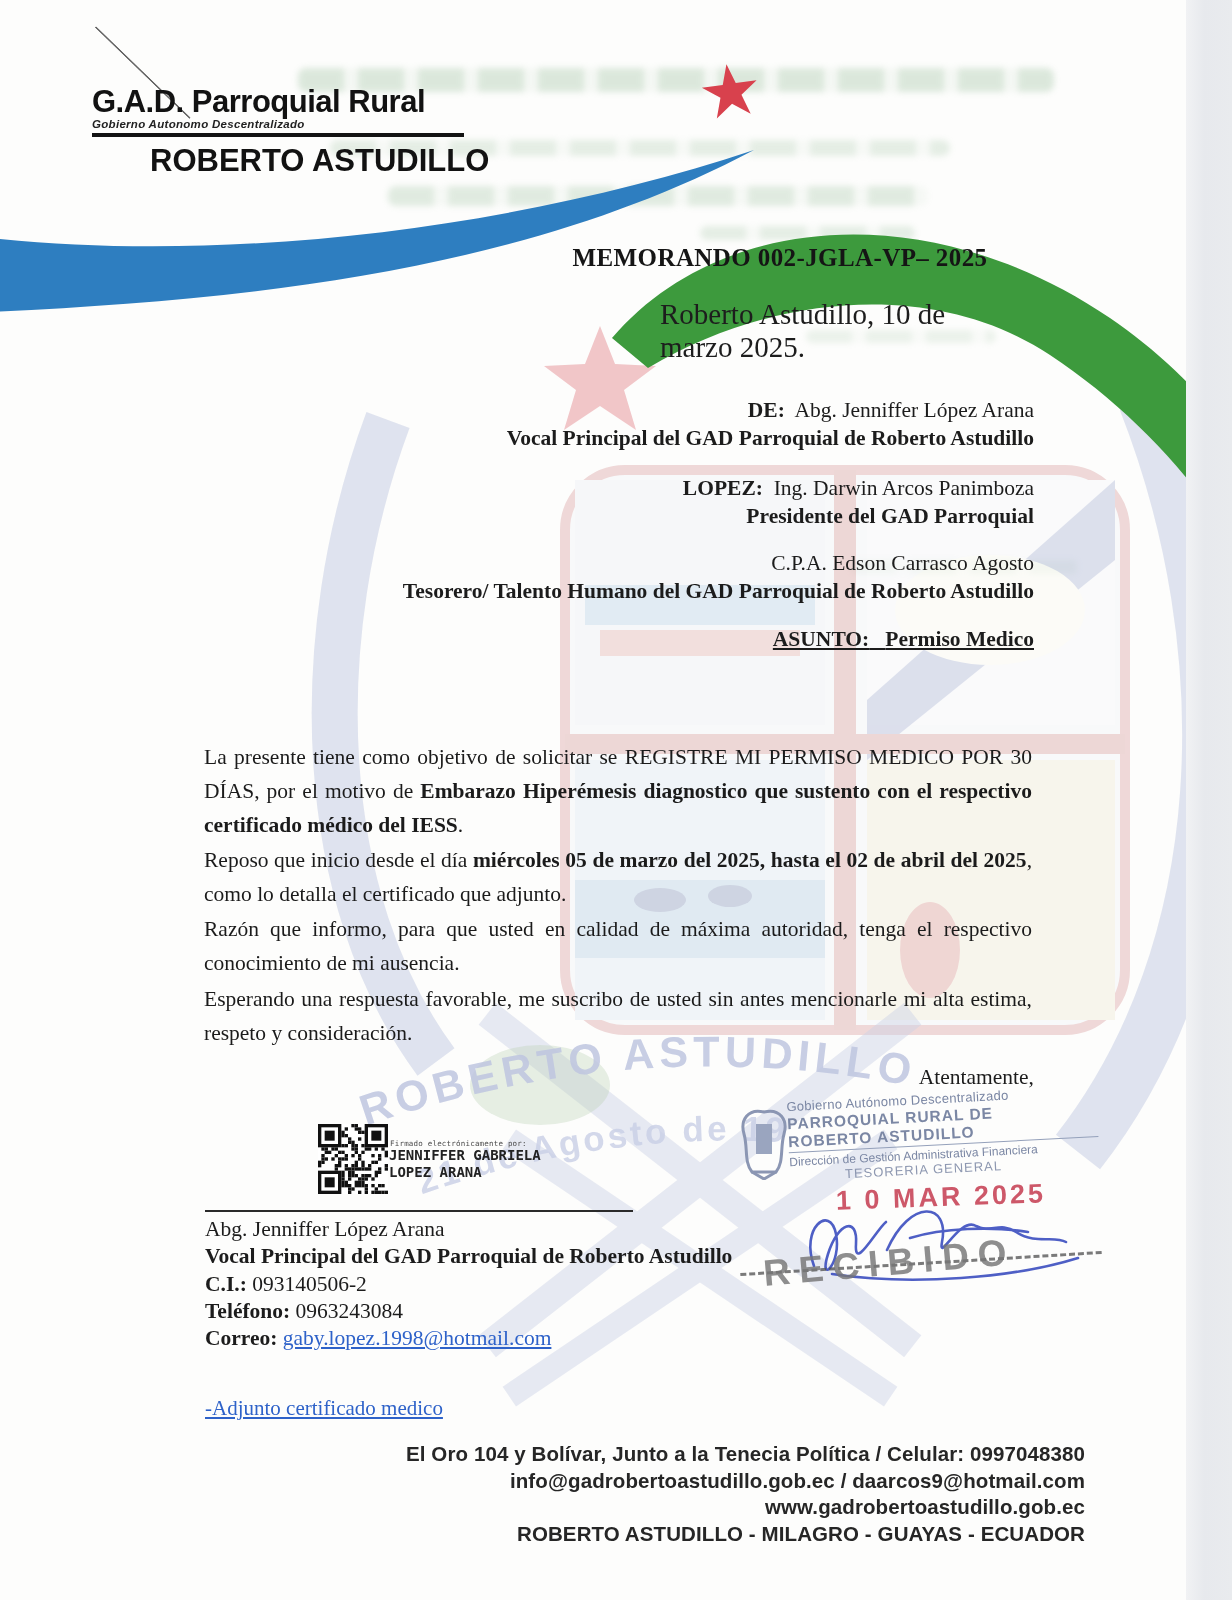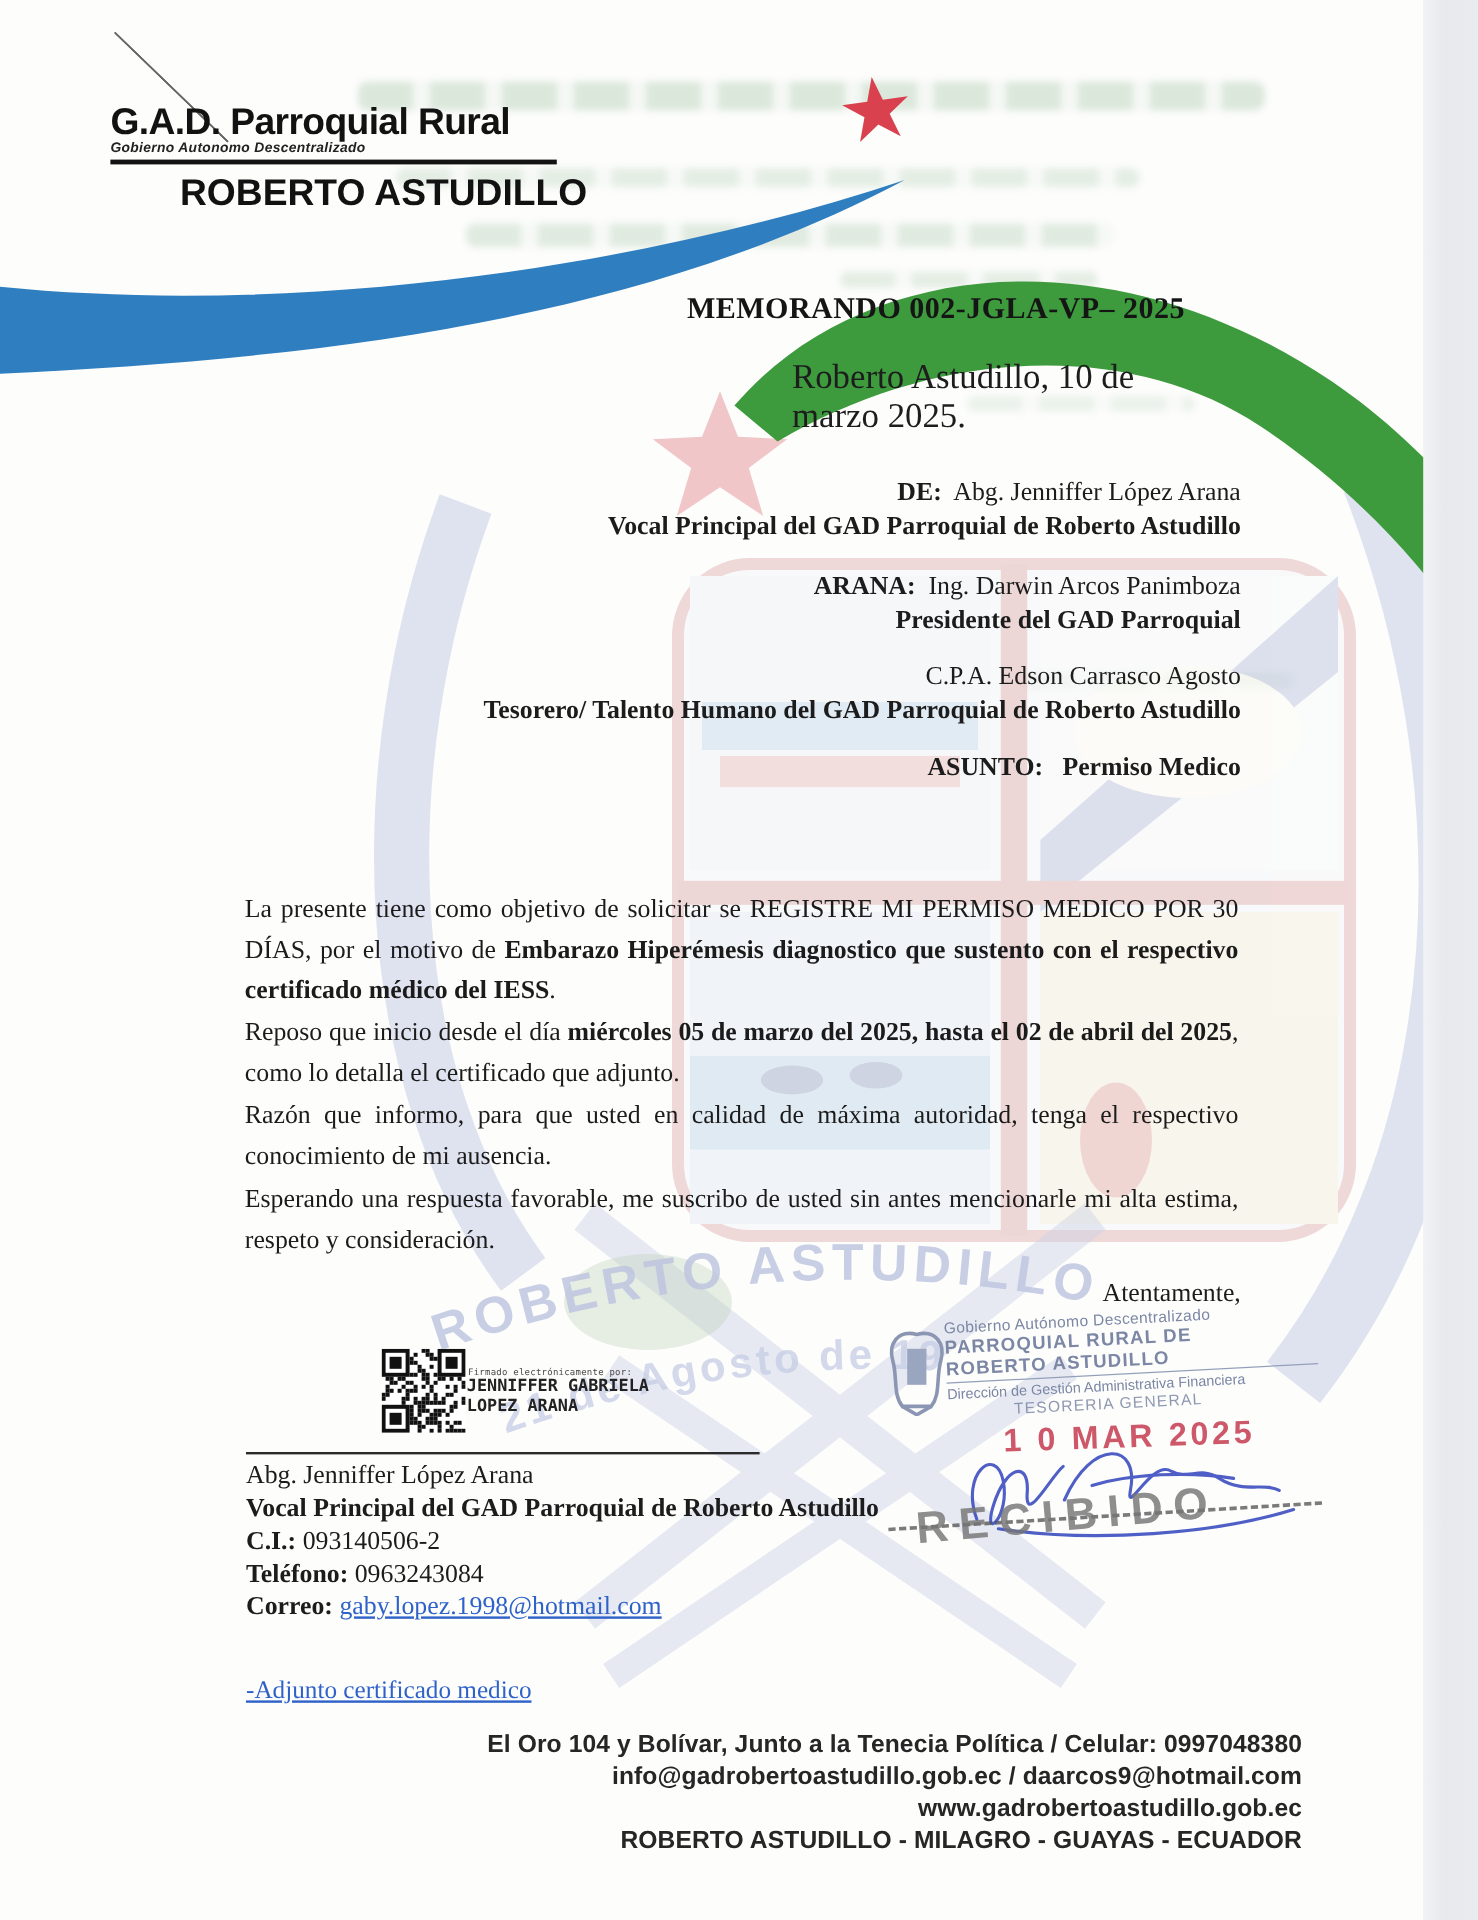--- a/index.html
+++ b/index.html
@@ -161,29 +161,29 @@
   <div class="abs memo-title">MEMORANDO 002-JGLA-VP– 2025</div>
   <div class="abs dateline">Roberto Astudillo, 10 de marzo 2025.</div>
 
   <div class="abs line" style="top:396px;">
     <span class="b">DE:</span>&nbsp;
     <span>Abg. Jenniffer López Arana</span>
   </div>
   <div class="abs line b" style="top:424px;">Vocal Principal del GAD Parroquial de Roberto Astudillo</div>
 
   <div class="abs line" style="top:474px;">
-    <span class="b">ARANA:</span>&nbsp;
+    <span class="b">LOPEZ:</span>&nbsp;
     <span>Ing. Darwin Arcos Panimboza</span>
   </div>
   <div class="abs line b" style="top:502px;">Presidente del GAD Parroquial</div>
 
   <div class="abs line" style="top:549px;">C.P.A. Edson Carrasco Agosto</div>
   <div class="abs line b" style="top:577px;">Tesorero/ Talento Humano del GAD Parroquial de Roberto Astudillo</div>
 
-  <div class="abs line" style="top:625px;">
+  <div class="abs line" style="top:625px;text-decoration:underline;">
     <span class="b">ASUNTO:</span>&nbsp;&nbsp;
     <span class="b">Permiso Medico</span>
   </div>
 
 
   <div class="abs para" style="top:740px;">
     <span>La presente tiene como objetivo de solicitar se REGISTRE MI PERMISO MEDICO POR 30 DÍAS, por el motivo de </span><span class="b">Embarazo Hiperémesis diagnostico que sustento con el respectivo certificado médico del IESS</span><span>.</span>
   </div>
 
   <div class="abs para" style="top:843px;">

